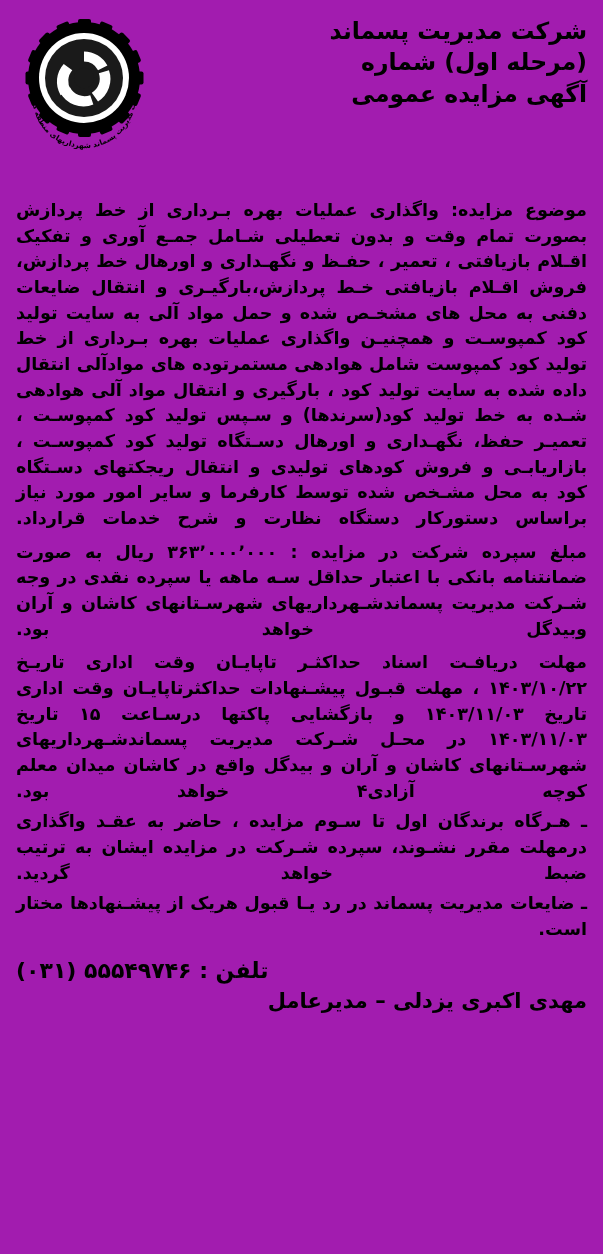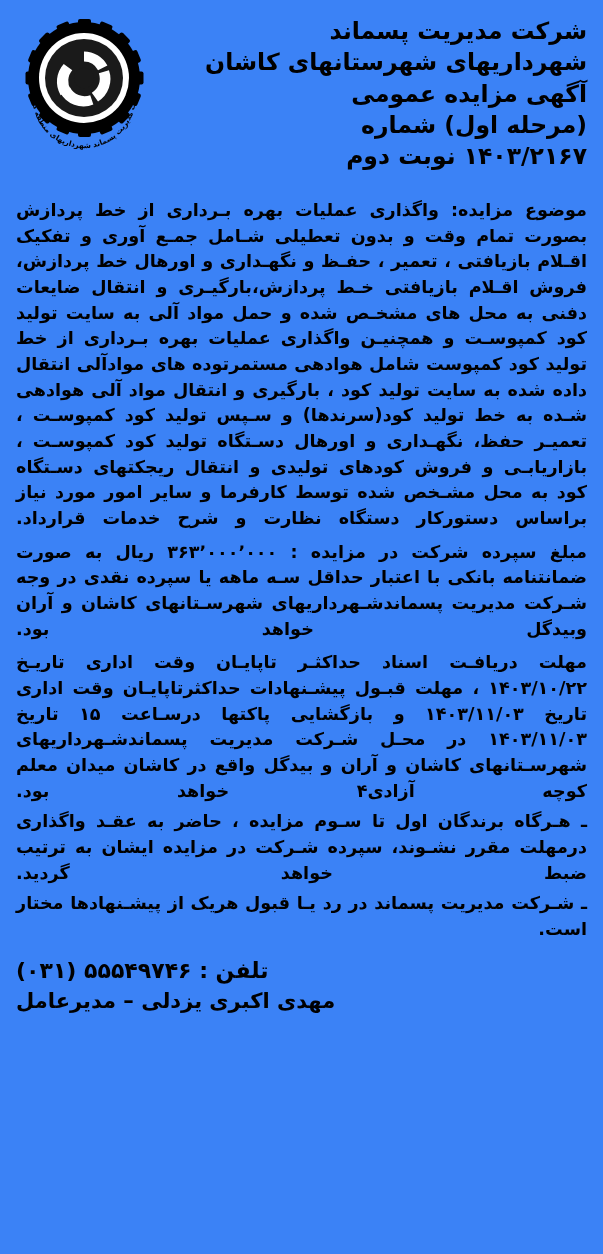--- a/index.html
+++ b/index.html
@@ -16,21 +16,21 @@
     direction: rtl;
     overflow: hidden;
     position: relative;
   }
   .page {
     width: 603px;
     height: 1254px;
     box-sizing: border-box;
     padding: 14px 16px 8px 16px;
     position: relative;
-    background: #3b82f6;
+    background: #a21caf;
   }
 
   
   .header {
     display: flex;
     flex-direction: row;
     align-items: flex-start;
     justify-content: space-between;
     gap: 8px;
     padding-bottom: 4px;
@@ -137,40 +137,38 @@
 
   
   .phone {
     text-align: left;
     font-weight: bold;
     font-size: 22px;
     margin-top: 10px;
     letter-spacing: 0px;
   }
   .signature {
-    text-align: left;
+    text-align: right;
     font-weight: bold;
     font-size: 21px;
     margin-top: 6px;
     letter-spacing: -0.3px;
   }
 </style>
 </head>
 <body>
 
 <div class="page">
 
   <div class="header">
 
     <div class="header-text">
       <div>شرکت مدیریت پسماند</div>
-      <div>شهرداریهای شهرستانهای کاشان</div>
+      <div>(مرحله اول) شماره</div>
       <div>آگهی مزایده عمومی</div>
-      <div>(مرحله اول) شماره</div>
-      <div>۱۴۰۳/۲۱۶۷ نوبت دوم</div>
     </div>
 
     <div class="header-logo">
 
       <svg class="logo-band" viewBox="0 0 124 112">
         <defs>
           <path id="bandpath" d="M 10,18 A 52,52 0 0 0 114,18" fill="none"></path>
         </defs>
         <text font-size="7.4" font-family="DejaVu Sans, sans-serif" fill="#000" font-weight="bold">
           <textPath href="#bandpath" startOffset="50%" text-anchor="middle">شرکت مدیریت پسماند شهرداریهای منطقه کاشان</textPath>
@@ -211,21 +209,21 @@
     <div class="spacer-sm"></div>
 
     <p class="para">مهلت دریافـت اسناد حداکثـر تاپایـان وقت اداری تاریـخ ۱۴۰۳/۱۰/۲۲ ، مهلت قبـول پیشـنهادات حداکثرتاپایـان وقت اداری تاریخ ۱۴۰۳/۱۱/۰۳ و بازگشایی پاکتها درسـاعت ۱۵ تاریخ ۱۴۰۳/۱۱/۰۳ در محـل شـرکت مدیریت پسماندشـهرداریهای شهرسـتانهای کاشان و آران و بیدگل واقع در کاشان میدان معلم کوچه آزادی۴ خواهد بود.</p>
 
     <div class="spacer-xs"></div>
 
     <p class="para">ـ هـرگاه برندگان اول تا سـوم مزایده ، حاضر به عقـد واگذاری درمهلت مقرر نشـوند، سپرده شـرکت در مزایده ایشان به ترتیب ضبط خواهد گردید.</p>
 
     <div class="spacer-xs"></div>
 
-    <p class="para">ـ شـرکت مدیریت پسماند در رد یـا قبول هریک از پیشـنهادها مختار است.</p>
+    <p class="para">ـ ضایعات مدیریت پسماند در رد یـا قبول هریک از پیشـنهادها مختار است.</p>
 
     <div class="spacer-xs"></div>
 
 
   </div>
 
   <div class="phone"><span>تلفن : </span><span>۵۵۵۴۹۷۴۶ (۰۳۱)</span></div>
 
   <div class="signature">مهدی اکبری یزدلی – مدیرعامل</div>
 

